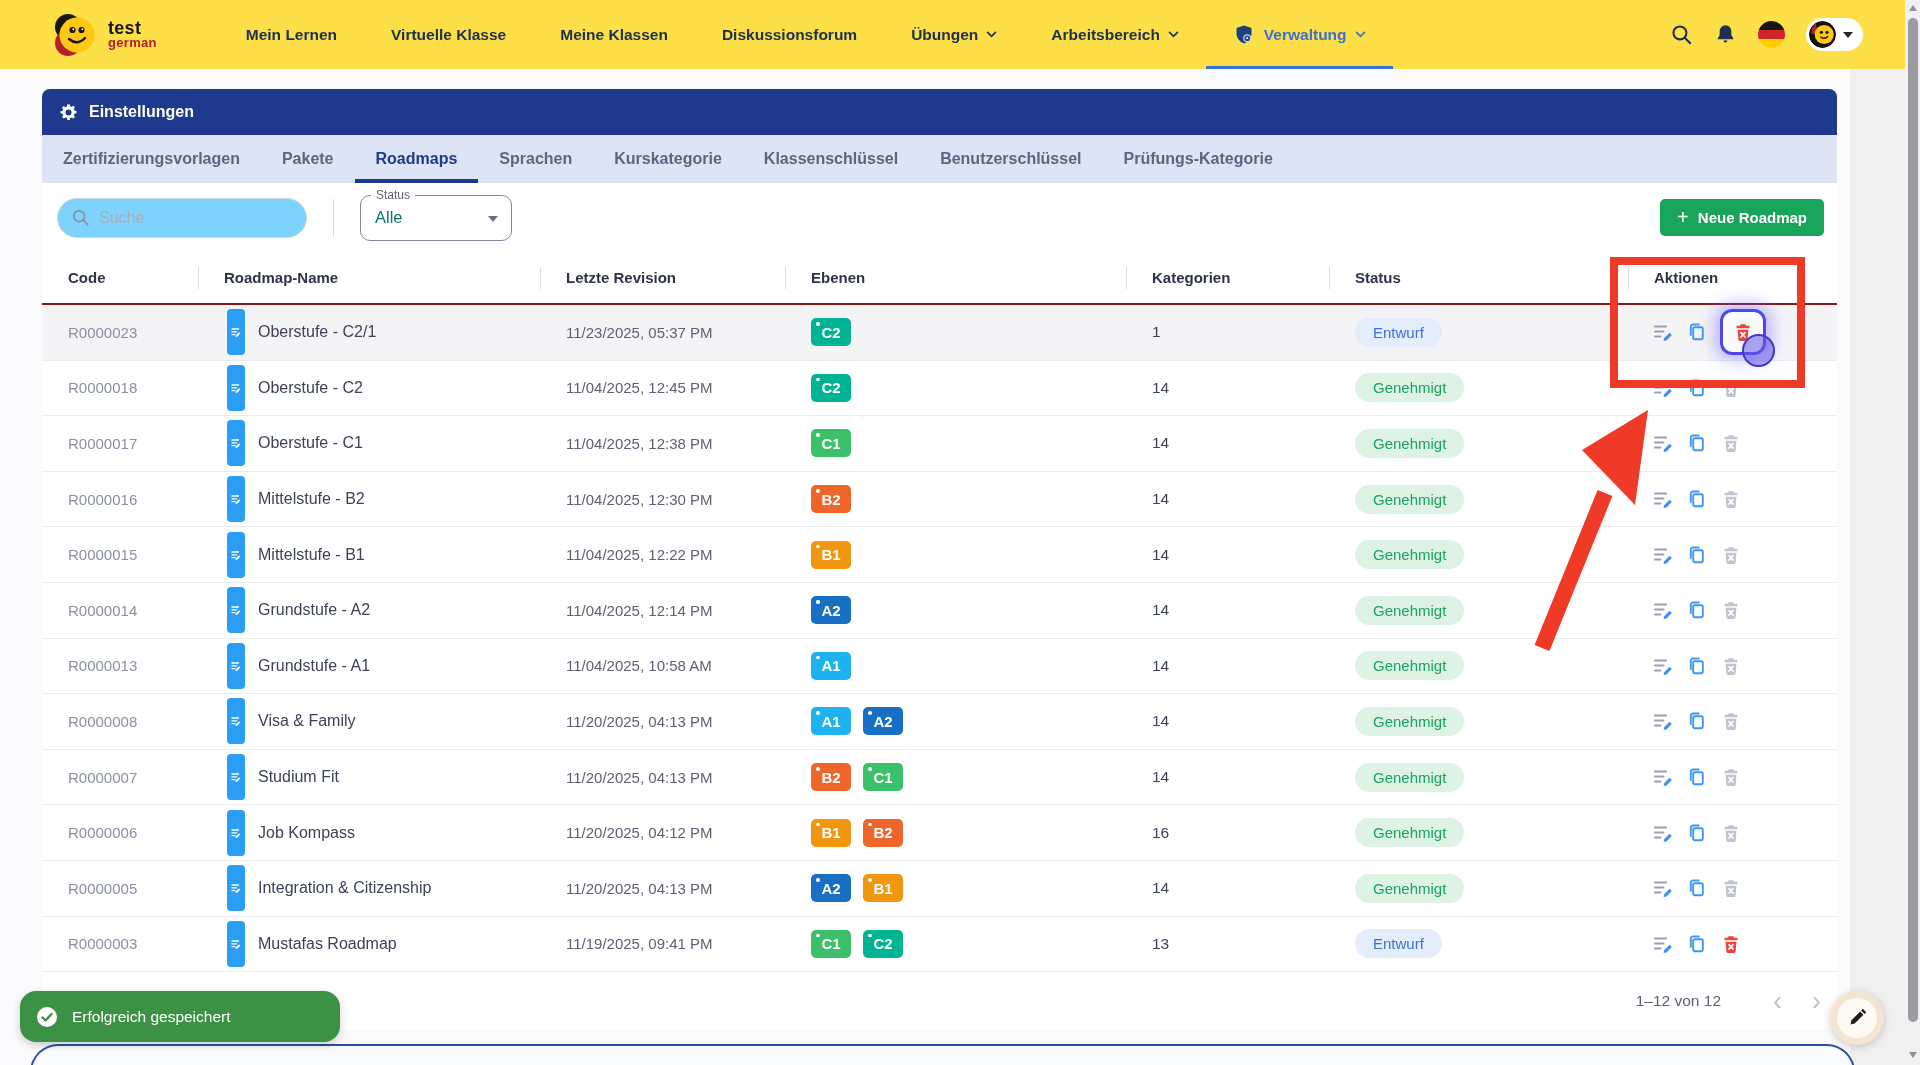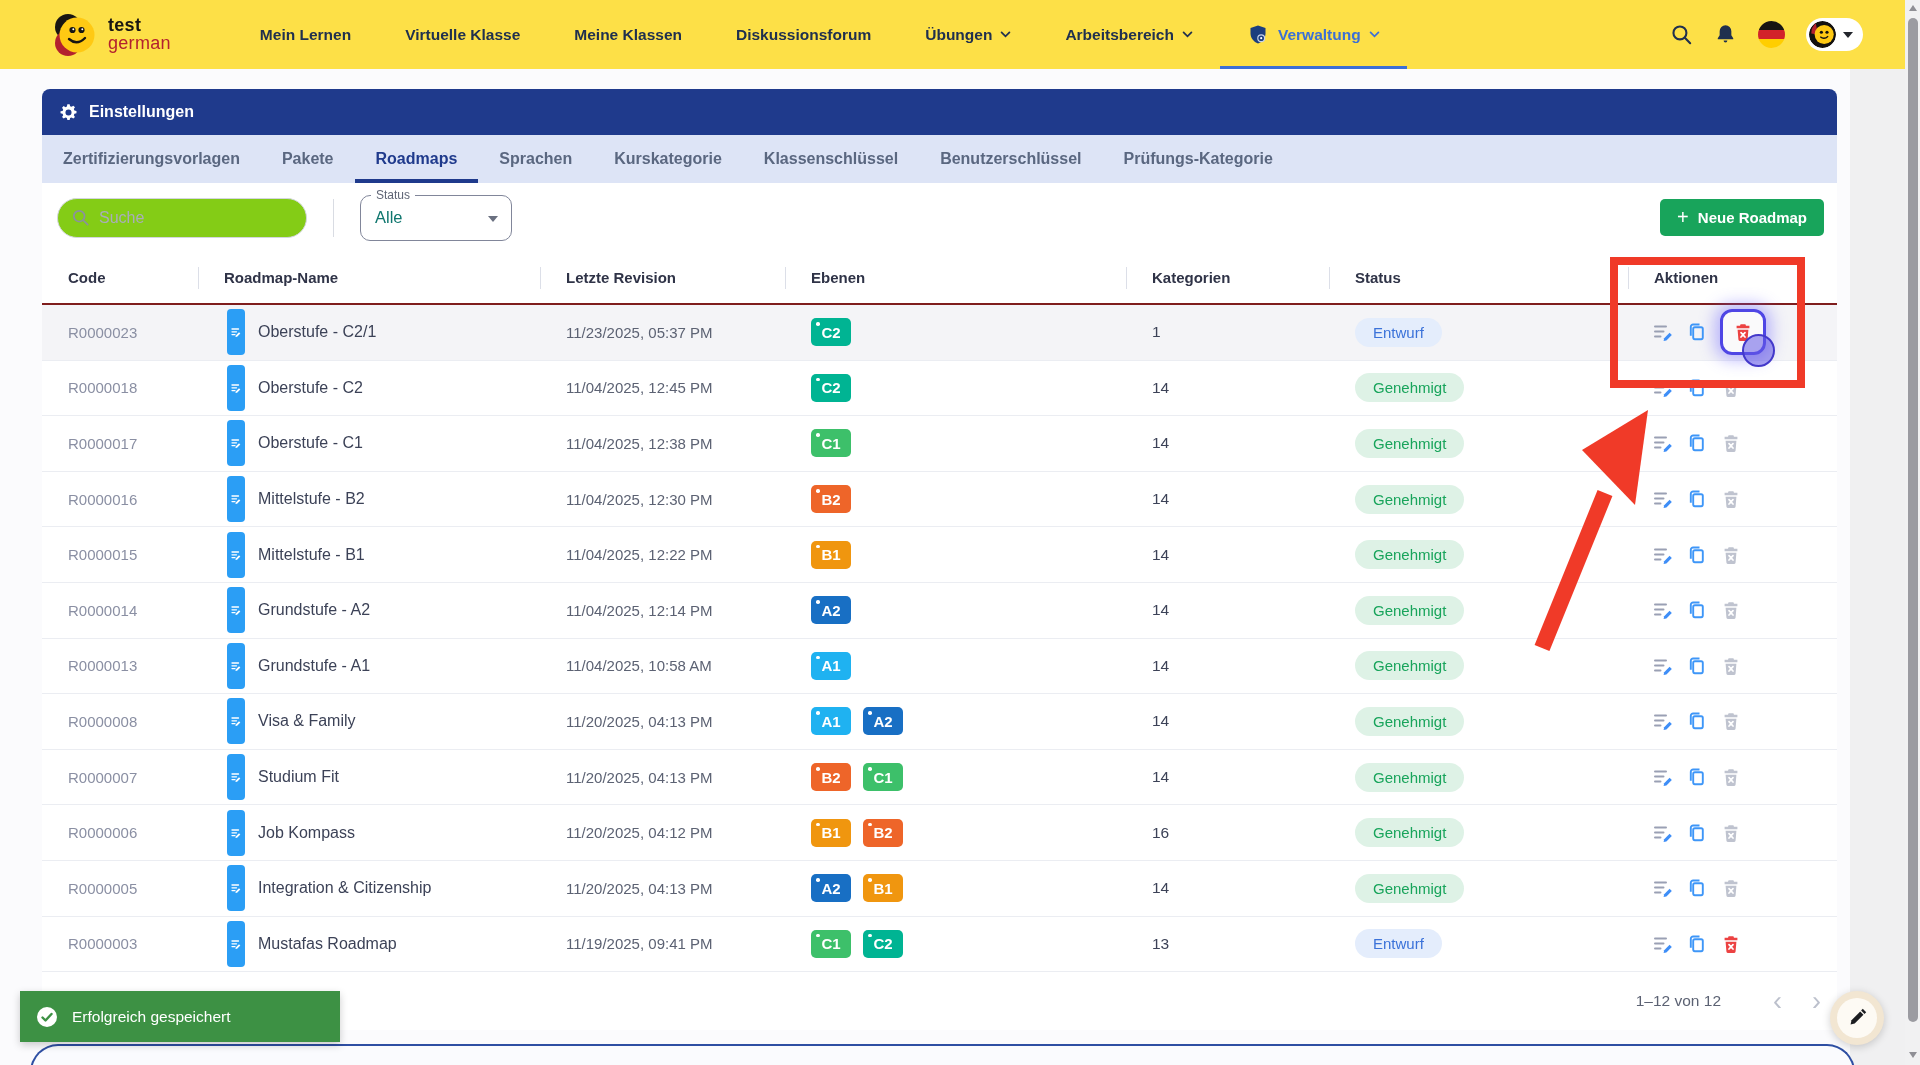--- a/index.html
+++ b/index.html
@@ -8,21 +8,21 @@
   *{margin:0;padding:0;box-sizing:border-box;}
   html,body{width:1920px;height:1065px;overflow:hidden;}
   body{font-family:"Liberation Sans","DejaVu Sans",sans-serif;background:#fbfbfd;position:relative;}
 
   
   .navbar{position:absolute;left:0;top:0;width:1905px;height:69px;background:#fde047;display:flex;align-items:center;z-index:10;}
   .brand{display:flex;align-items:center;gap:8px;margin-left:48px;cursor:pointer;}
   .brand svg{width:52px;height:46px;}
   .brand-text{display:flex;flex-direction:column;line-height:0.95;}
   .bt1{font-size:18px;font-weight:800;color:#181512;letter-spacing:.3px;}
-  .bt2{font-size:18px;font-weight:400;color:#b3212e;letter-spacing:.3px;}
+  .bt2{font-size:13px;font-weight:700;color:#b3212e;letter-spacing:.3px;}
   .nav-items{display:flex;height:100%;margin-left:62px;}
   .nav-item{display:flex;align-items:center;height:100%;padding:0 27px;font-size:15.5px;font-weight:600;color:#20304e;cursor:pointer;position:relative;}
   .nav-item .chev{width:11px;height:7px;margin-left:8px;}
   .nav-item.active{color:#3b6fd6;border-bottom:3px solid #3b6fd6;padding-top:3px;}
   .nav-shield{width:22px;height:22px;margin-right:9px;}
   .nav-right{margin-left:auto;margin-right:42px;display:flex;align-items:center;gap:21px;}
   .nav-icon-btn{background:none;border:none;cursor:pointer;display:flex;align-items:center;}
   .nav-icon-btn svg{width:23px;height:23px;}
   .flag{width:27px;height:27px;border-radius:50%;background:linear-gradient(180deg,#181512 0 34%,#d2232a 34% 67%,#ffce00 67% 100%);cursor:pointer;}
   .avatar-pill{background:#fff;border-radius:17px;height:33px;display:flex;align-items:center;padding:0 10px 0 3px;gap:7px;cursor:pointer;}
@@ -33,21 +33,21 @@
   .card{position:absolute;left:42px;top:89px;width:1795px;height:941px;background:#fff;z-index:1;border-radius:8px 8px 0 0;}
   .card-header{height:46px;background:var(--hdr-blue);border-radius:8px 8px 0 0;display:flex;align-items:center;gap:11px;padding-left:17px;}
   .card-header svg{width:19px;height:19px;}
   .card-title{color:#fff;font-size:16px;font-weight:700;}
   .tabs{height:48px;background:#dde4f6;display:flex;}
   .tab{display:flex;align-items:center;padding:0 21px;font-size:16px;font-weight:600;color:#5a6780;cursor:pointer;white-space:nowrap;}
   .tab.active{color:var(--hdr-blue);font-weight:700;border-bottom:4px solid var(--hdr-blue);padding-top:4px;}
 
   
   .filter-row{height:69px;display:flex;align-items:center;padding-left:15px;background:#fff;}
-  .search-box{width:250px;height:40px;border:1.5px solid #d3d6de;border-radius:20px;display:flex;align-items:center;padding-left:13px;gap:9px;background:#84cc16;}
+  .search-box{width:250px;height:40px;border:1.5px solid #d3d6de;border-radius:20px;display:flex;align-items:center;padding-left:13px;gap:9px;background:#7dd3fc;}
   .search-box svg{width:19px;height:19px;flex:none;}
   .search-box input{border:none;outline:none;font-size:16px;color:#3c4257;width:180px;background:transparent;font-family:inherit;}
   .search-box input::placeholder{color:#a9adba;}
   .v-div{width:1px;height:38px;background:#d9dce3;margin:0 26px;}
   .status-select{position:relative;width:152px;height:46px;border:1px solid #81869a;border-radius:10px;display:flex;align-items:center;padding-left:14px;cursor:pointer;background:#fff;}
   .ss-label{position:absolute;top:-8px;left:10px;background:#fff;padding:0 5px;font-size:12px;color:#5f6575;}
   .ss-value{font-size:16.5px;color:#0f766e;}
   .ss-arrow{position:absolute;right:13px;top:50%;margin-top:-2px;width:0;height:0;border-left:5.5px solid transparent;border-right:5.5px solid transparent;border-top:6px solid #6a7080;}
   .btn-new{margin-left:auto;margin-right:13px;height:37px;padding:0 17px;border:none;border-radius:5px;background:var(--btn-green);color:#fff;font-size:15px;font-weight:700;display:flex;align-items:center;gap:9px;cursor:pointer;font-family:inherit;}
   .btn-new .plus{font-size:20px;font-weight:400;line-height:1;margin-top:-2px;}
@@ -80,21 +80,21 @@
   
   .pagination{height:58px;display:flex;align-items:center;justify-content:flex-end;padding-right:16px;}
   .pg-label{font-size:15.5px;color:#5c6273;}
   .pg-btn{background:none;border:none;font-size:27px;color:#bcc0cc;cursor:pointer;line-height:1;font-family:inherit;}
   .pg-btn.prev{margin-left:52px;}
   .pg-btn.next{margin-left:30px;}
 
   
   .right-strip{position:absolute;left:1850px;top:69px;width:55px;height:996px;background:#f0f0f1;z-index:0;}
   .blue-box{position:absolute;left:30px;top:1044px;width:1825px;height:40px;border:2px solid #2e4fa3;border-bottom:none;border-radius:28px 28px 0 0;background:#fafbfe;z-index:4;}
-  .toast{position:absolute;left:20px;top:991px;width:320px;height:51px;border-radius:0;background:var(--toast-green);display:flex;align-items:center;gap:13px;padding-left:15px;z-index:80;box-shadow:0 3px 8px rgba(0,0,0,.2);}
+  .toast{position:absolute;left:20px;top:991px;width:320px;height:51px;border-radius:16px;background:var(--toast-green);display:flex;align-items:center;gap:13px;padding-left:15px;z-index:80;box-shadow:0 3px 8px rgba(0,0,0,.2);}
   .toast svg{width:24px;height:24px;}
   .toast-text{color:#fff;font-size:15.5px;}
   .fab{position:absolute;left:1830px;top:991px;width:54px;height:54px;border-radius:50%;background:#f2e6d2;border:none;display:flex;align-items:center;justify-content:center;cursor:pointer;z-index:60;box-shadow:0 2px 8px rgba(0,0,0,.18);}
   .fab-inner{width:40px;height:40px;border-radius:50%;background:#fdfaf4;display:flex;align-items:center;justify-content:center;}
   .fab svg{width:22px;height:22px;}
   .red-rect{position:absolute;left:1610px;top:257px;width:195px;height:131px;border:8px solid var(--ann);z-index:40;pointer-events:none;}
   .arrow{position:absolute;left:1500px;top:390px;width:200px;height:280px;z-index:45;pointer-events:none;}
   .arrow-line{stroke:var(--ann);}
   .arrow-shape{fill:var(--ann);}
 

